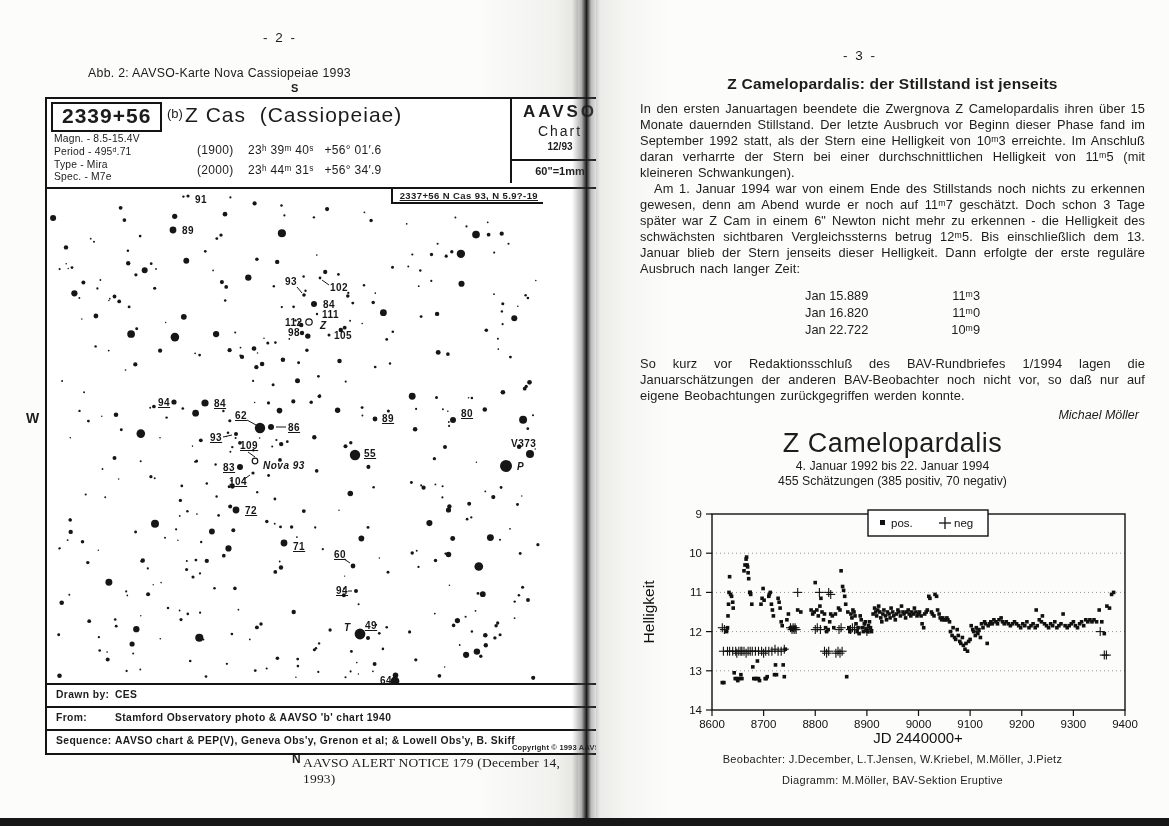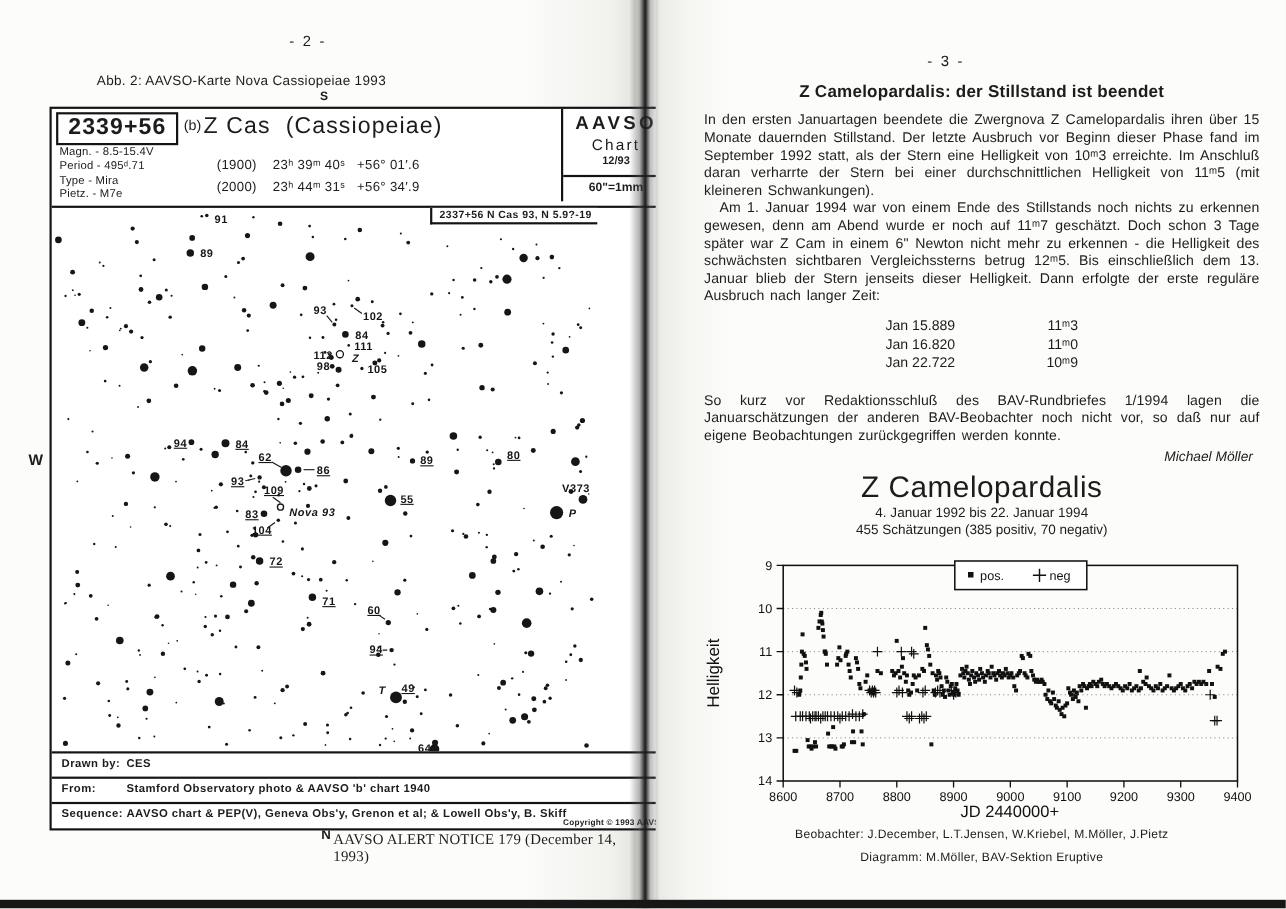--- a/index.html
+++ b/index.html
@@ -24,21 +24,21 @@
   .cb-coord{position:absolute;left:150px;font-size:12px;white-space:pre;letter-spacing:0.3px;}
   .c1{top:44px}.c2{top:64px}
   .cb-right{position:absolute;top:0;right:0;width:96px;height:84px;border-left:2px solid #141414;text-align:center;}
   .cb-aavso{margin-top:3px;font-size:17px;font-weight:700;letter-spacing:3px;}
   .cb-chartword{font-size:14px;letter-spacing:2px;margin-top:1px;}
   .cb-chartno{font-size:10px;margin-top:2px;font-weight:bold;}
   .cb-scale{position:absolute;bottom:0;left:0;right:0;border-top:2px solid #141414;font-size:11px;font-weight:700;padding-top:4px;height:18px;}
   .cb-field{position:relative;width:496px;height:494px;}
   svg.starfield{display:block;width:496px;height:494px;}
   .corner-tag{position:absolute;top:0;right:0;border-left:2px solid #141414;border-bottom:2px solid #141414;
-              font-size:9.5px;font-weight:700;letter-spacing:0.4px;padding:1px 5px 1px 7px;background:#fff;}
+              font-size:9.5px;font-weight:700;letter-spacing:0.4px;padding:1px 5px 1px 7px;background:#fff;text-decoration:underline;}
   .cb-footrow{position:relative;height:21px;border-top:2px solid #141414;font-size:10.3px;letter-spacing:0.4px;font-weight:bold;}
   .fr-label{position:absolute;left:9px;top:4px;}
   .fr-value{position:absolute;left:68px;top:4px;}
   .copyright{position:absolute;right:2px;bottom:0;font-size:7.5px;letter-spacing:0.2px;}
   .compass{position:absolute;font-weight:700;}
   .compass-s{left:291px;top:82px;font-size:11px;}
   .compass-w{left:26px;top:410px;font-size:14px;}
   .compass-e{left:548px;top:412px;font-size:14px;}
   .compass-n{left:292px;top:752px;font-size:12px;}
   .alert{position:absolute;left:303px;top:755px;font-family:"Liberation Serif",serif;font-size:13.5px;letter-spacing:0.2px;}
@@ -76,21 +76,21 @@
     <span class="compass compass-n">N</span>
 
     <div class="chart-box">
       <div class="cb-header">
         <div class="desig-box">2339+56</div>
         <div class="desig-suffix">(b)</div>
         <div class="cb-info">
           <div>Magn. - 8.5-15.4V</div>
           <div>Period - 495ᵈ.71</div>
           <div>Type   - Mira</div>
-          <div>Pietz.  - M7e</div>
+          <div>Spec.  - M7e</div>
         </div>
         <div class="cb-title">Z Cas  (Cassiopeiae)</div>
         <div class="cb-coord c1">(1900)    23ʰ 39ᵐ 40ˢ   +56° 01′.6</div>
         <div class="cb-coord c2">(2000)    23ʰ 44ᵐ 31ˢ   +56° 34′.9</div>
         <div class="cb-right">
           <div class="cb-aavso">AAVSO</div>
           <div class="cb-chartword">Chart</div>
           <div class="cb-chartno">12/93</div>
           <div class="cb-scale">60"=1mm</div>
         </div>
@@ -607,21 +607,21 @@
         <span class="copyright">Copyright © 1993 AAVSO</span>
       </div>
     </div>
 
     <div class="alert">AAVSO ALERT NOTICE 179 (December 14, 1993)</div>
   </div>
 
   <div class="page page-right">
     <div class="rp-content">
       <div class="p3num">- 3 -</div>
-      <div class="article-title">Z Camelopardalis: der Stillstand ist beendet</div>
+      <div class="article-title">Z Camelopardalis: der Stillstand ist jenseits</div>
       <div class="body-para">In den ersten Januartagen beendete die Zwergnova Z Camelopardalis ihren über 15 Monate dauernden Stillstand. Der letzte Ausbruch vor Beginn dieser Phase fand im September 1992 statt, als der Stern eine Helligkeit von 10ᵐ3 erreichte. Im Anschluß daran verharrte der Stern bei einer durchschnittlichen Helligkeit von 11ᵐ5 (mit kleineren Schwankungen).</div>
       <div class="body-para indent">Am 1. Januar 1994 war von einem Ende des Stillstands noch nichts zu erkennen gewesen, denn am Abend wurde er noch auf 11ᵐ7 geschätzt. Doch schon 3 Tage später war Z Cam in einem 6" Newton nicht mehr zu erkennen - die Helligkeit des schwächsten sichtbaren Vergleichssterns betrug 12ᵐ5. Bis einschließlich dem 13. Januar blieb der Stern jenseits dieser Helligkeit. Dann erfolgte der erste reguläre Ausbruch nach langer Zeit:</div>
       <div class="obs-table">
         <div class="obs-row">
           <span>Jan 15.889</span>
           <span>11ᵐ3</span>
         </div>
         <div class="obs-row">
           <span>Jan 16.820</span>
           <span>11ᵐ0</span>

